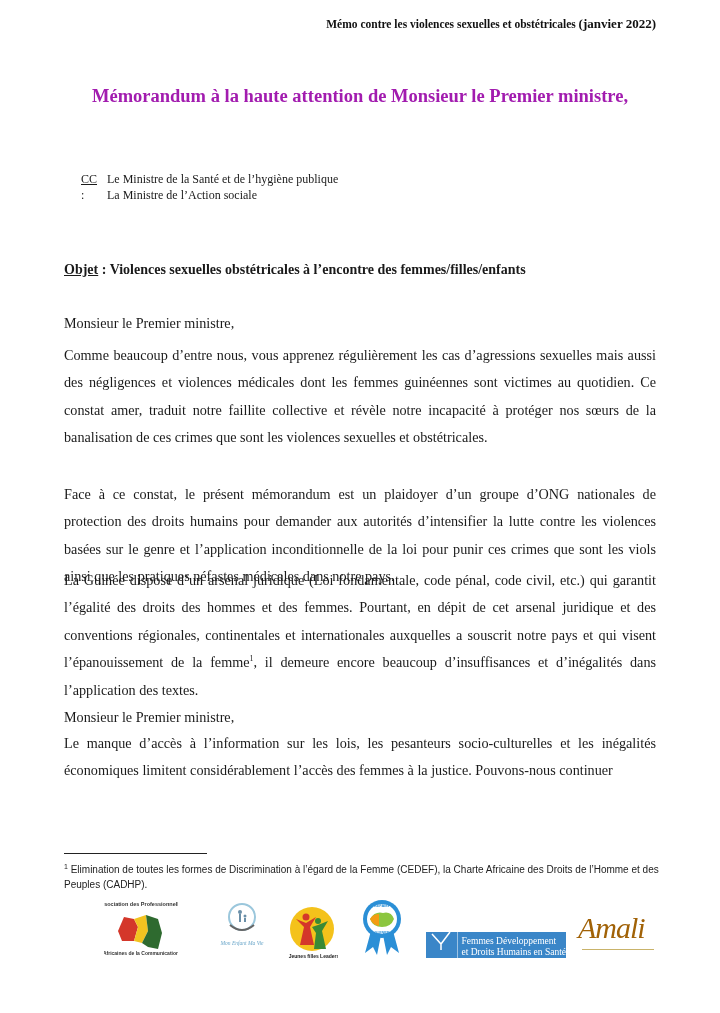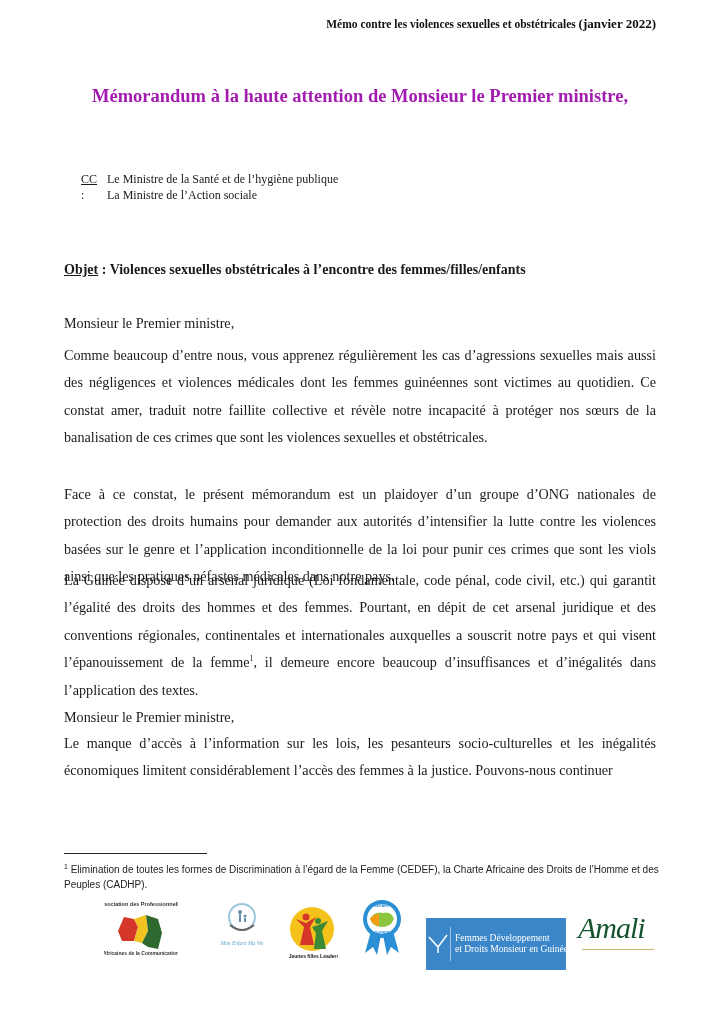--- a/index.html
+++ b/index.html
@@ -41,30 +41,30 @@
     }
     .footnote {
       position: absolute; top: 862px; left: 64px; width: 600px;
       font-family: "Liberation Sans", "DejaVu Sans", sans-serif;
       font-size: 10px; line-height: 15px; color: #222;
     }
     .footnote sup { font-size: 7px; vertical-align: 4px; line-height: 0; }
     .logos { position: absolute; top: 895px; left: 0; width: 720px; height: 70px; }
     .logo { position: absolute; }
     .logo-fdh {
-      left: 426px; top: 23px; width: 140px; height: 52px; background: #3a86c8;
+      left: 426px; top: 37px; width: 140px; height: 26px; background: #3a86c8;
       color: #fff; font-family: "Liberation Serif", serif; font-size: 9.5px; line-height: 11px;
-      display: flex; align-items: center;
+      display: flex; align-items: flex-end;
     }
     .logo-fdh .fig { width: 36px; height: 34px; display:flex; align-items:center; justify-content:center; border-right: 1px solid rgba(255,255,255,0.5); }
     .logo-fdh .txt { padding-left: 4px; white-space: nowrap; }
     .logo-amali { left: 578px; top: 8px; width: 80px; height: 52px; }
     .amali-text {
       position: absolute; left: 0; top: 8px; font-family: "Liberation Serif", serif;
-      font-style: italic; font-size: 30px; color: #14532d; letter-spacing: -1px;
+      font-style: italic; font-size: 30px; color: #a16207; letter-spacing: -1px;
     }
     .amali-line { position: absolute; left: 4px; top: 46px; width: 72px; height: 1px; background: #c9b36a; }
   </style>
 </head>
 <body>
 
 <div class="running-header">
   <span>Mémo contre les violences sexuelles et obstétricales</span>
   <span class="date">(janvier 2022)</span>
 </div>
@@ -139,21 +139,21 @@
   </svg>
 
   <div class="logo logo-fdh">
     <div class="fig">
       <svg width="24" height="22" viewBox="0 0 24 22">
           <path d="M3 4 L12 14 L21 2 M12 14 L12 20" fill="none" stroke="#fff" stroke-width="1.5"></path>
         </svg>
     </div>
     <div class="txt">
       <div>Femmes Développement</div>
-      <div>et Droits Monsieur en Guinée</div>
+      <div>et Droits Humains en Santé</div>
     </div>
   </div>
 
   <div class="logo logo-amali">
     <span class="amali-text">Amali</span>
     <div class="amali-line"></div>
   </div>
 </div>
 
 </body></html>

